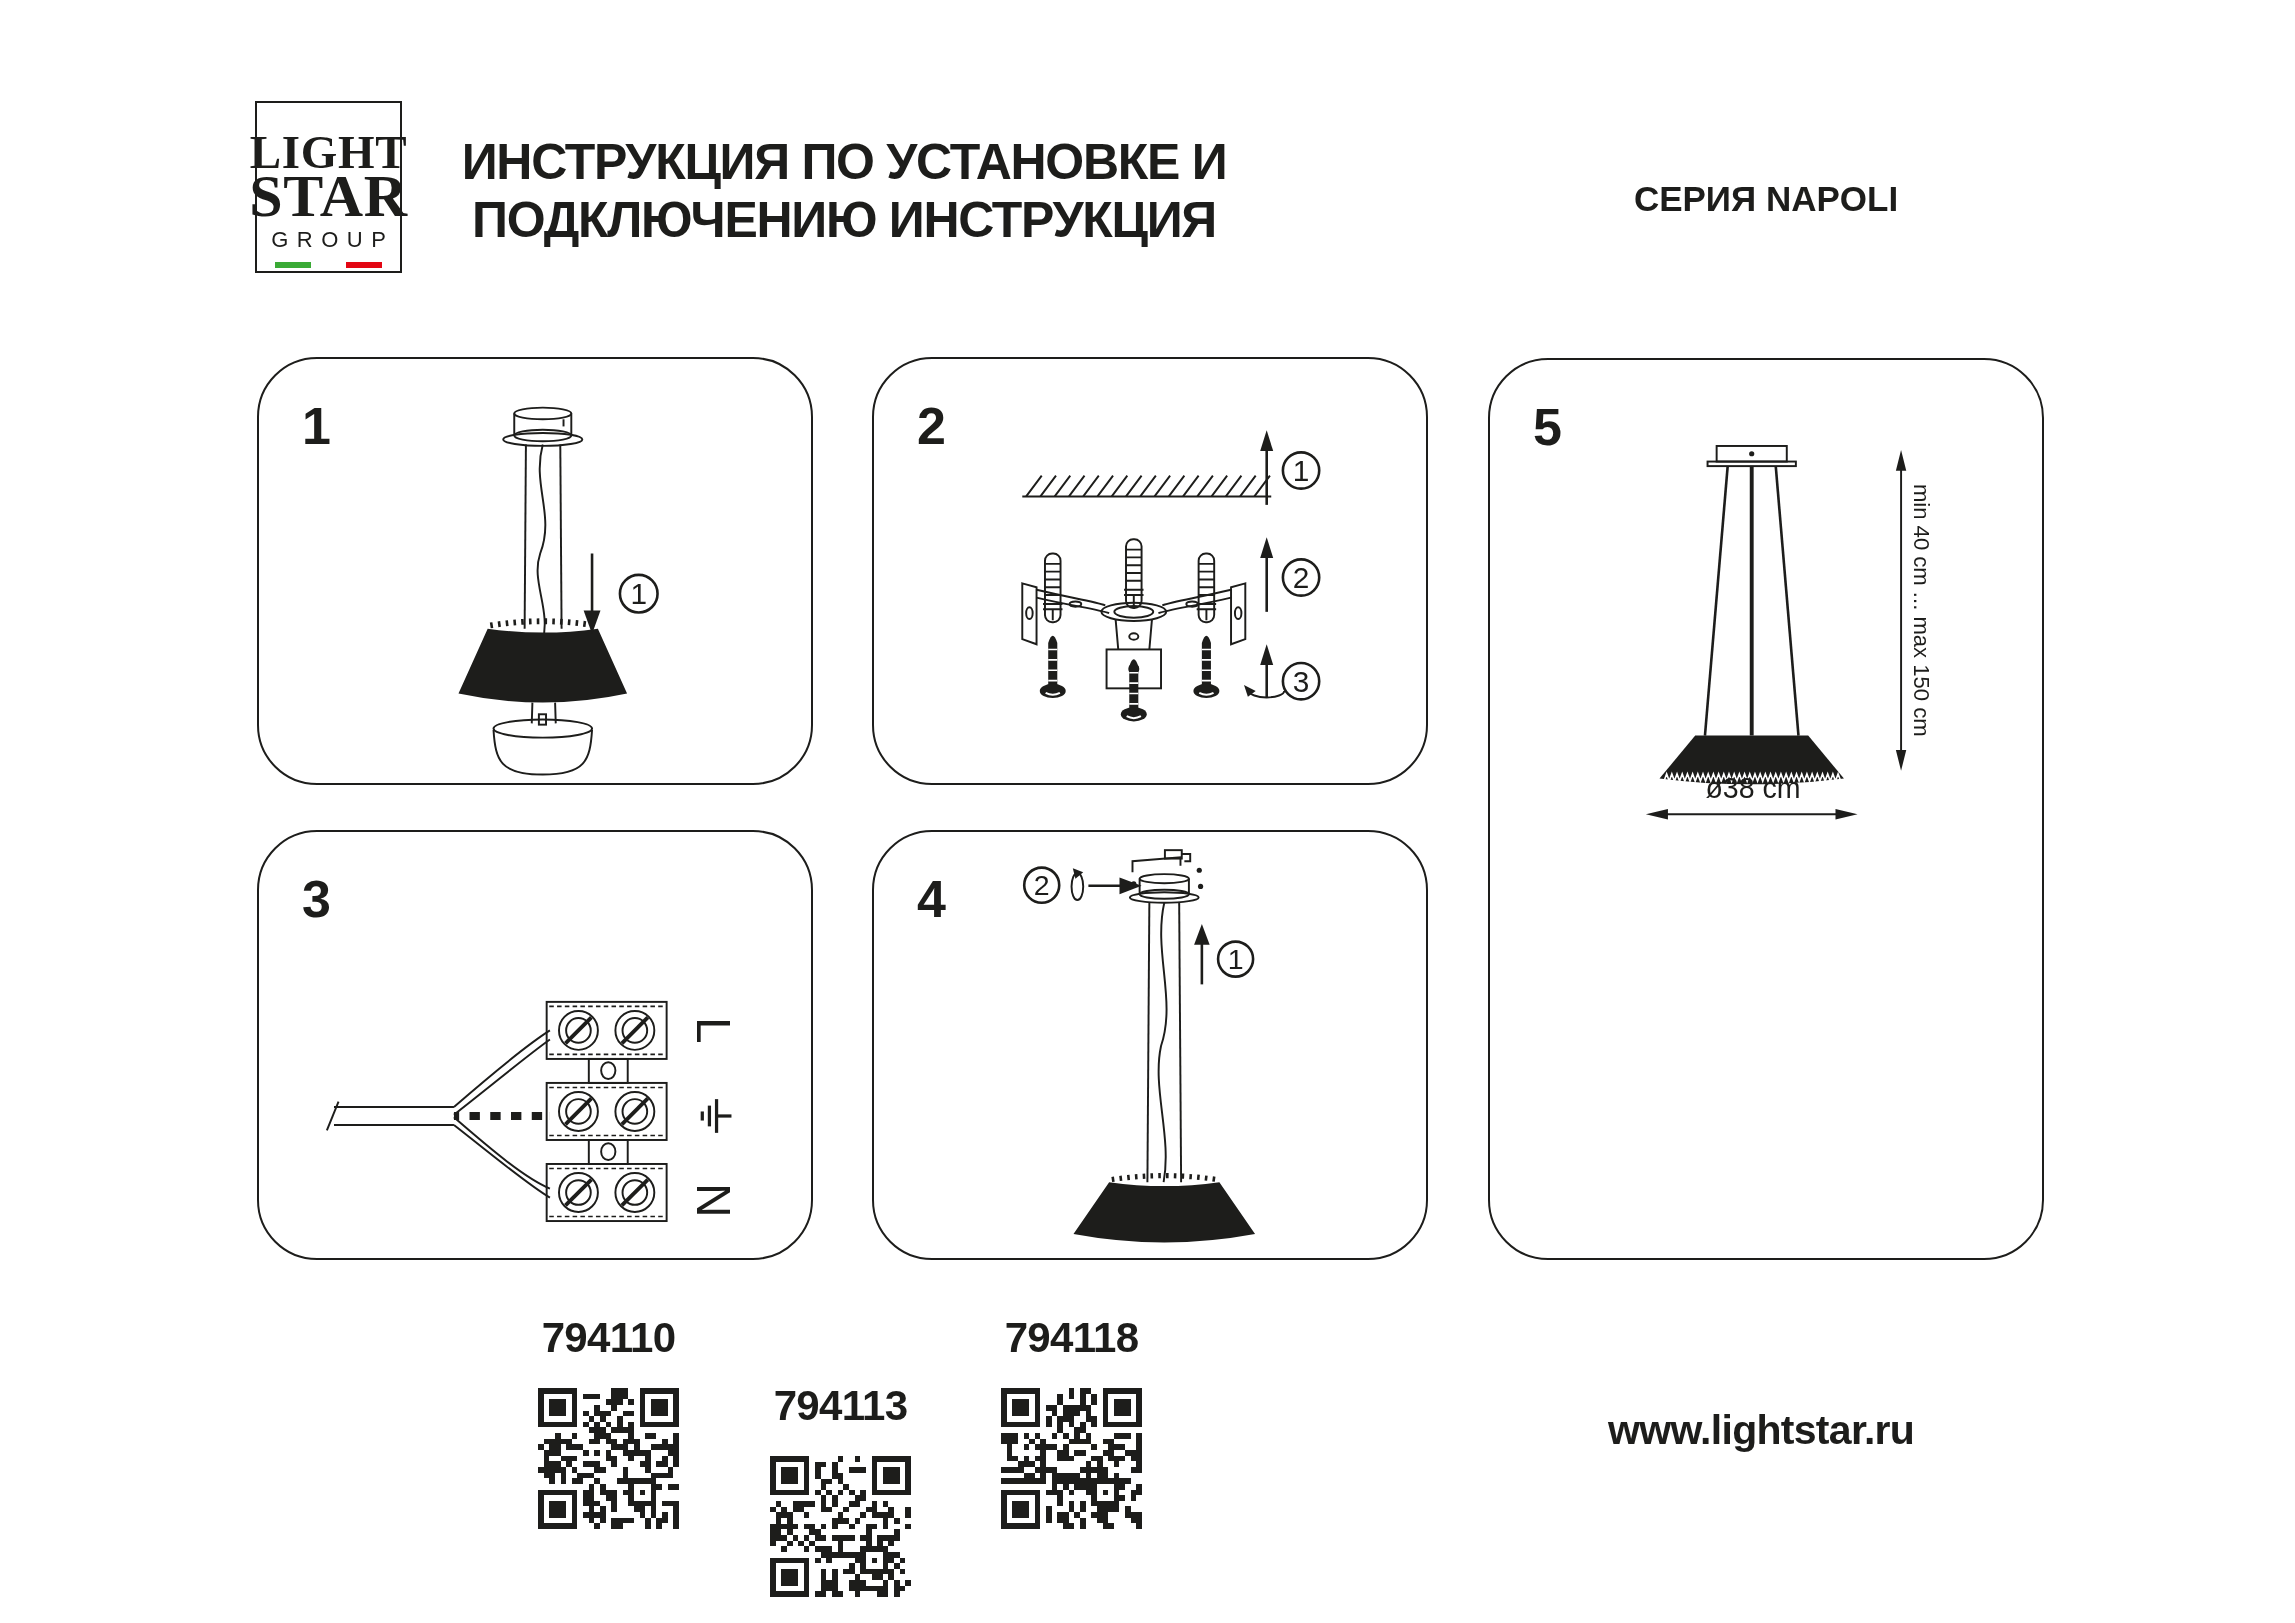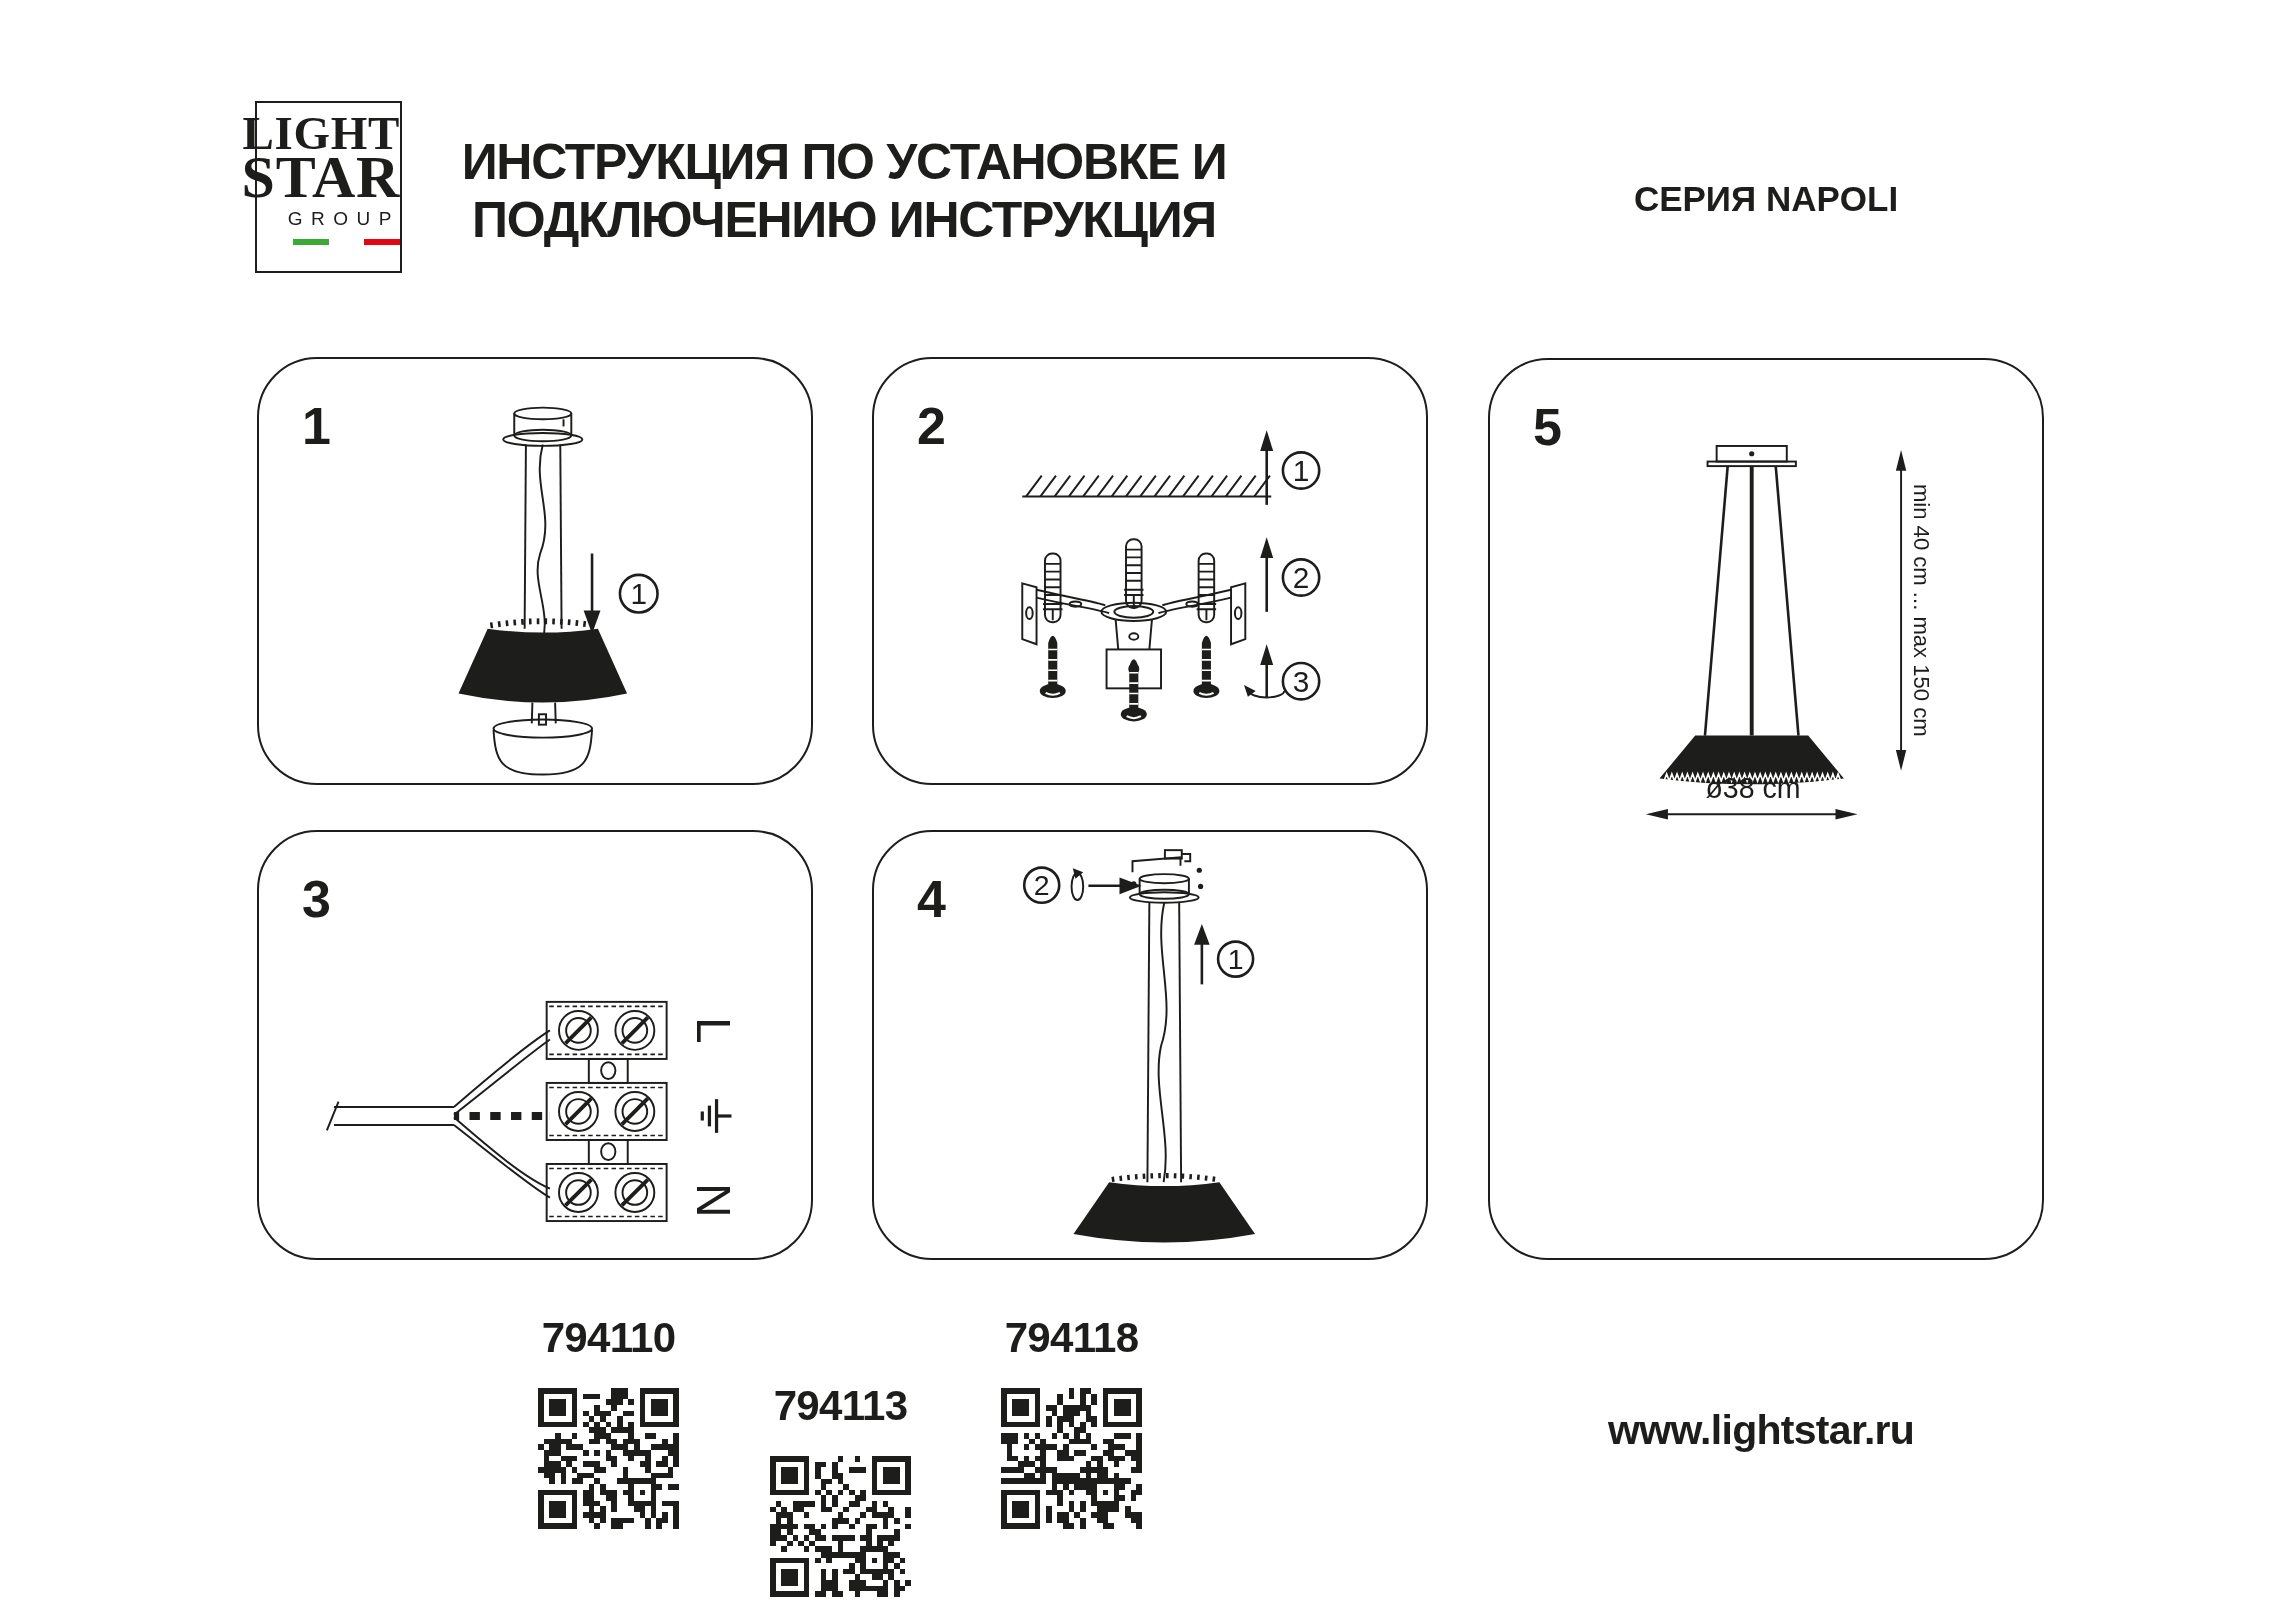--- a/index.html
+++ b/index.html
@@ -1,23 +1,23 @@
 <!DOCTYPE html>
 <html style="font-size:10.5px"><head>
 <meta charset="utf-8">
 <style>
   html,body{margin:0;padding:0;background:#ffffff;}
   .page{position:relative;width:2295px;height:1623px;background:#fff;overflow:hidden;
         font-family:"Liberation Sans",sans-serif;color:#1d1d1b;}
   
   .logo-box{position:absolute;left:255px;top:101px;width:147px;height:172px;border:2px solid #1d1d1b;
-            display:flex;flex-direction:column;align-items:flex-end;justify-content:flex-end;box-sizing:border-box;padding-bottom:26px;}
+            display:flex;flex-direction:column;align-items:center;justify-content:flex-end;box-sizing:border-box;padding-bottom:3px;}
   .logo-light{font-family:"Liberation Serif",serif;font-weight:700;font-size:47px;line-height:39px;letter-spacing:0.7px;}
   .logo-star{font-family:"Liberation Serif",serif;font-weight:700;font-size:60px;line-height:48px;letter-spacing:0.7px;}
-  .logo-group{font-size:19px;letter-spacing:8.5px;margin:6.5px 0 9.2px 8.5px;font-weight:400;}
+  .logo-group{font-size:22px;letter-spacing:8.5px;margin:6.5px 0 9.2px 8.5px;font-weight:400;}
   .logo-flag{width:107px;height:5.9px;display:flex;}
   .logo-flag div{flex:1;height:100%;}
   
   .title{position:absolute;left:458px;top:133px;width:772px;text-align:center;
          font-size:50px;font-weight:700;line-height:58px;letter-spacing:-1.3px;}
   .series-wrap{position:absolute;left:1488px;top:131px;width:556px;text-align:center;margin-top:48px;}
   .series{font-size:35px;font-weight:700;letter-spacing:0;}
   .articles-title{font-size:46px;font-weight:700;margin-top:14.4px;letter-spacing:-0.7px;}
   
   .panel{position:absolute;border:2px solid #1d1d1b;border-radius:60px;box-sizing:border-box;background:#fff;}

